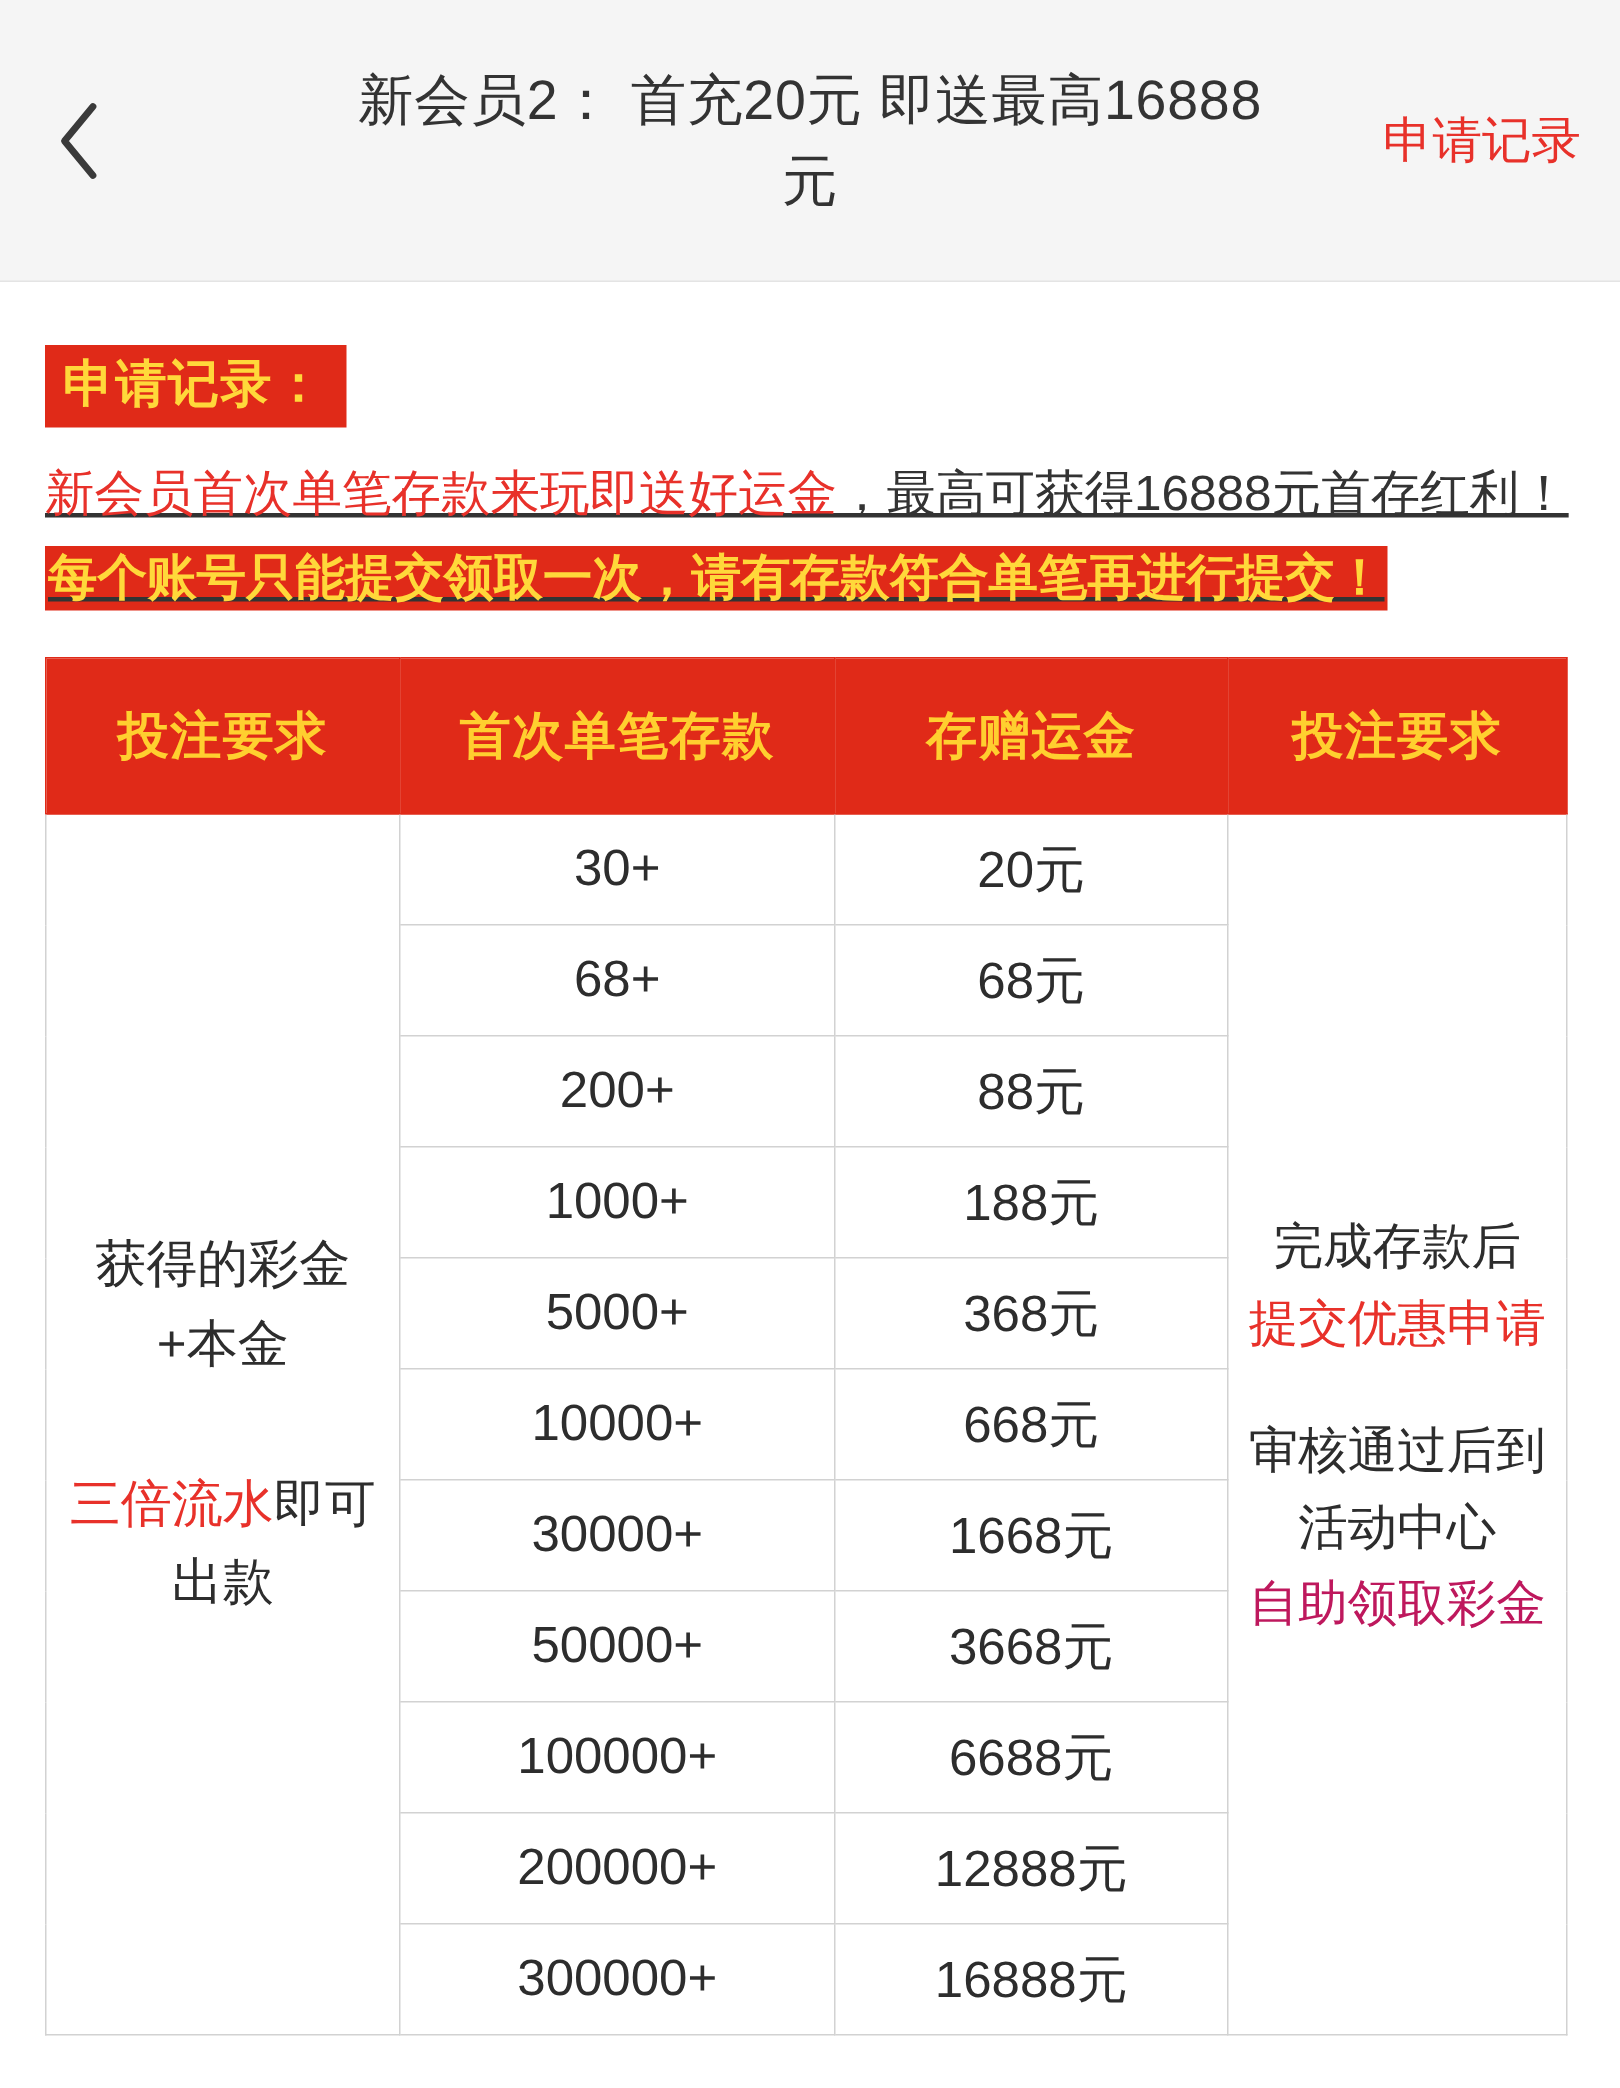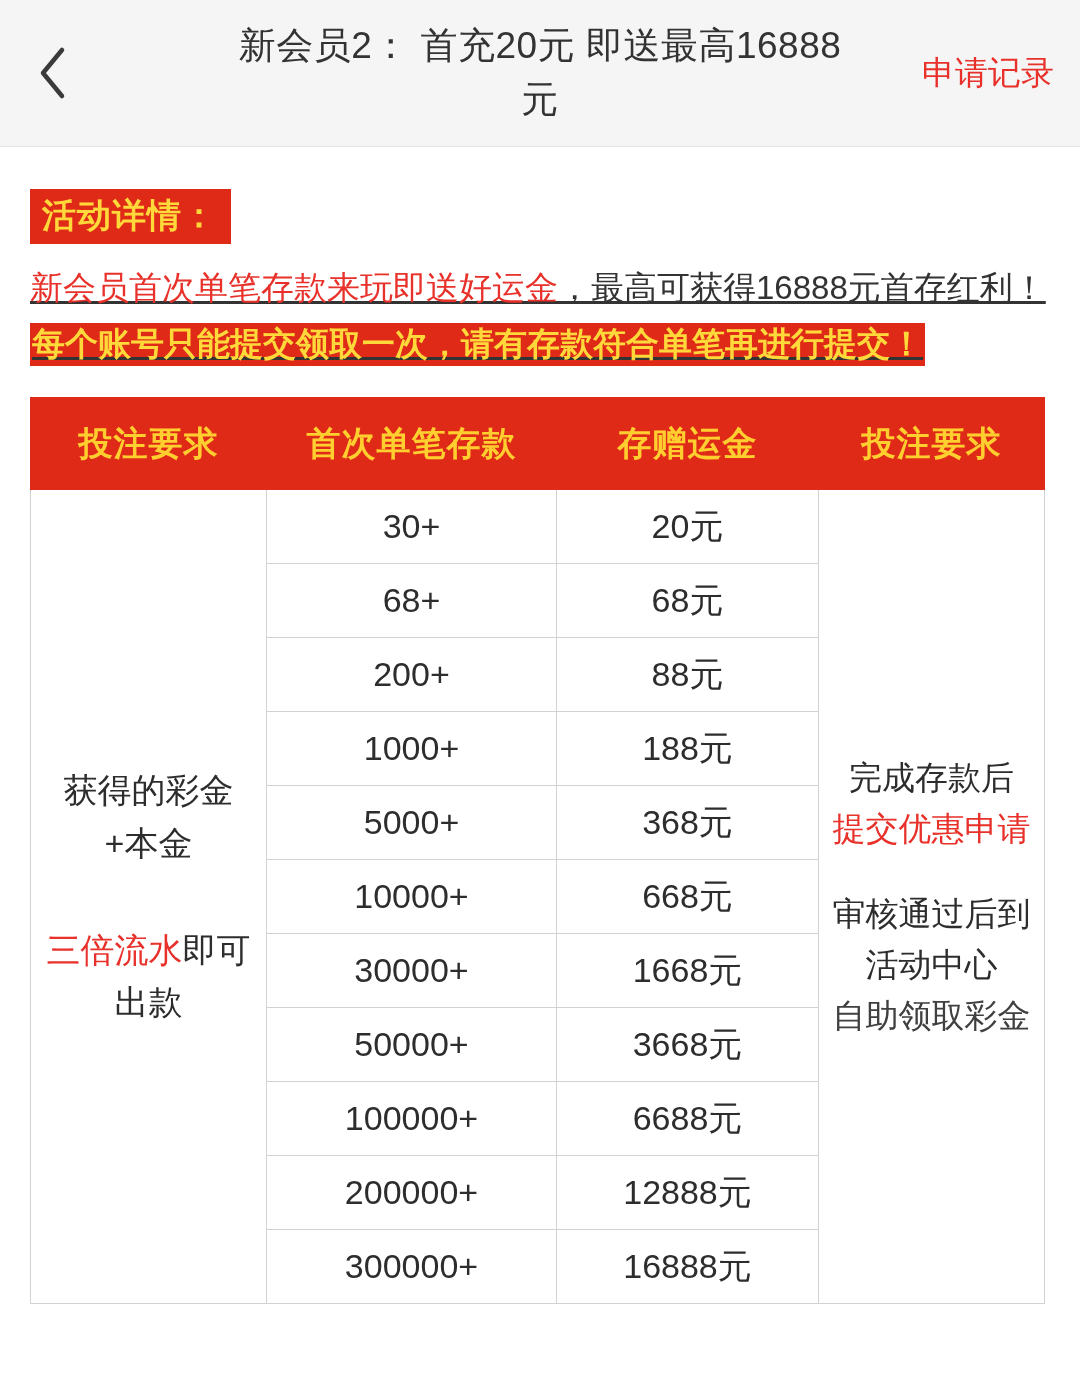--- a/index.html
+++ b/index.html
@@ -12,21 +12,21 @@
   }
   body {
     width: 1080px;
     min-height: 1392px;
     overflow: hidden;
   }
 
   
   .header {
     position: relative;
-    height: 147px;
+    height: 188px;
     background: #f5f5f5;
     border-bottom: 1px solid #e4e4e4;
     display: flex;
     align-items: center;
     justify-content: center;
   }
   .back-btn {
     position: absolute;
     left: 22px;
     top: 50%;
@@ -108,21 +108,21 @@
   table.offer td {
     border: 1px solid #d2d2d2;
     text-align: center;
     vertical-align: middle;
   }
   table.offer thead th {
     background: #e02a18;
     color: #ffcf2f;
     font-size: 34px;
     font-weight: bold;
-    height: 92px;
+    height: 104px;
     letter-spacing: 1px;
     border: 1px solid #e02a18;
   }
   col.c1 { width: 236px; }
   col.c2 { width: 290px; }
   col.c3 { width: 262px; }
   col.c4 { width: 226px; }
 
   td.cell {
     font-size: 34px;
@@ -139,41 +139,41 @@
   }
   td.wager .red { color: #e8312a; }
 
   td.method {
     font-size: 33px;
     color: #2d2d2d;
     line-height: 1.55;
     padding: 14px 7px;
   }
   td.method .red { color: #e8312a; }
-  td.method .orange { color: #404040; }
+  td.method .orange { color: #be185d; }
   td.method .gap { display: block; height: 34px; }
 </style>
 </head>
 <body>
 
 <div class="header">
   <div class="back-btn">
     <span>
       <svg width="34" height="56" viewBox="0 0 34 56" aria-hidden="true">
         <polyline points="26,5 7,28 26,51" fill="none" stroke="#3a3a3a" stroke-width="4.5" stroke-linecap="round" stroke-linejoin="round"></polyline>
       </svg>
     </span>
   </div>
   <div class="header-title">新会员2： 首充20元 即送最高16888元</div>
   <div class="header-action">申请记录</div>
 </div>
 
 <div class="content">
 
-  <div class="section-label">活动详情：</div>
+  <div class="section-label">申请记录：</div>
 
   <div class="para">
     <span class="red">新会员首次单笔存款来玩即送好运金</span><span>，最高可获得16888元首存红利！</span><span class="hl">每个账号只能提交领取一次，请有存款符合单笔再进行提交！</span>
   </div>
 
   <table class="offer">
     <colgroup>
       <col class="c1">
         <col class="c2">
         <col class="c3">

